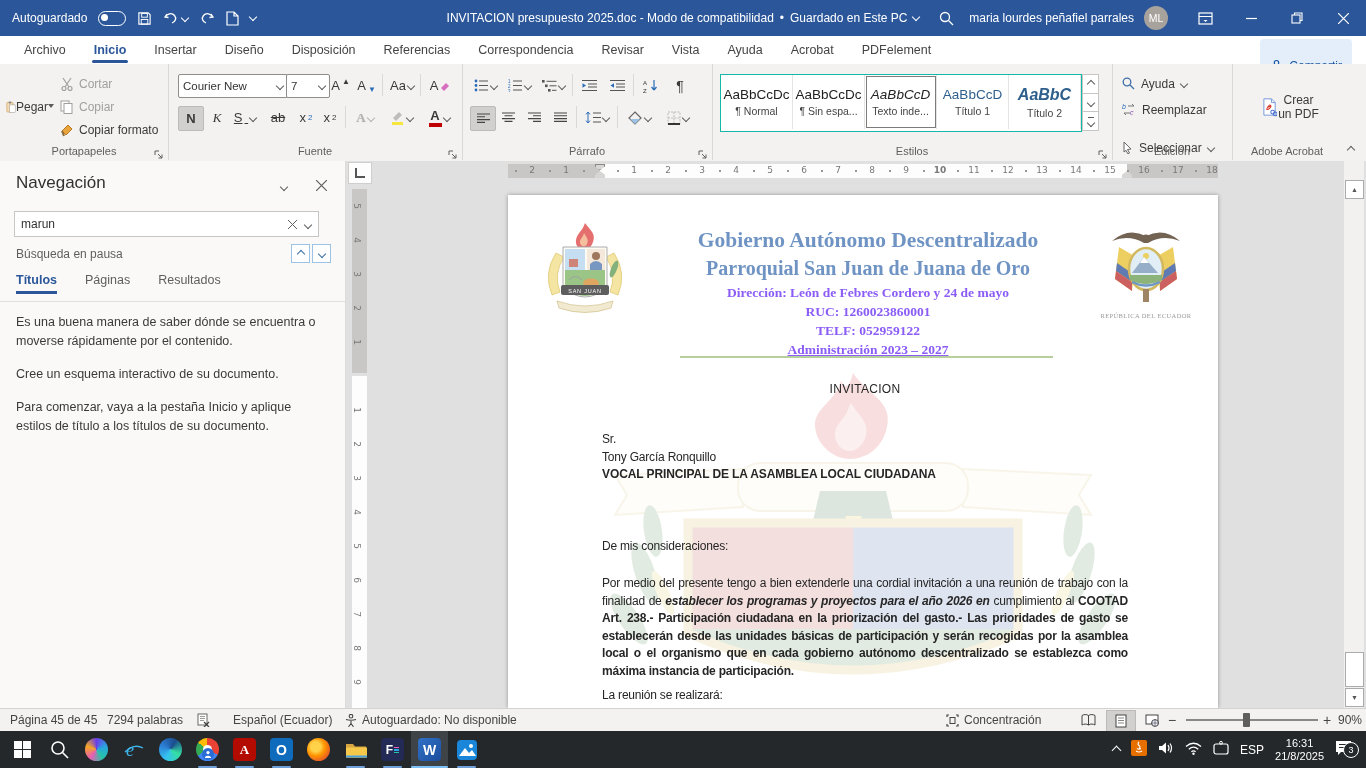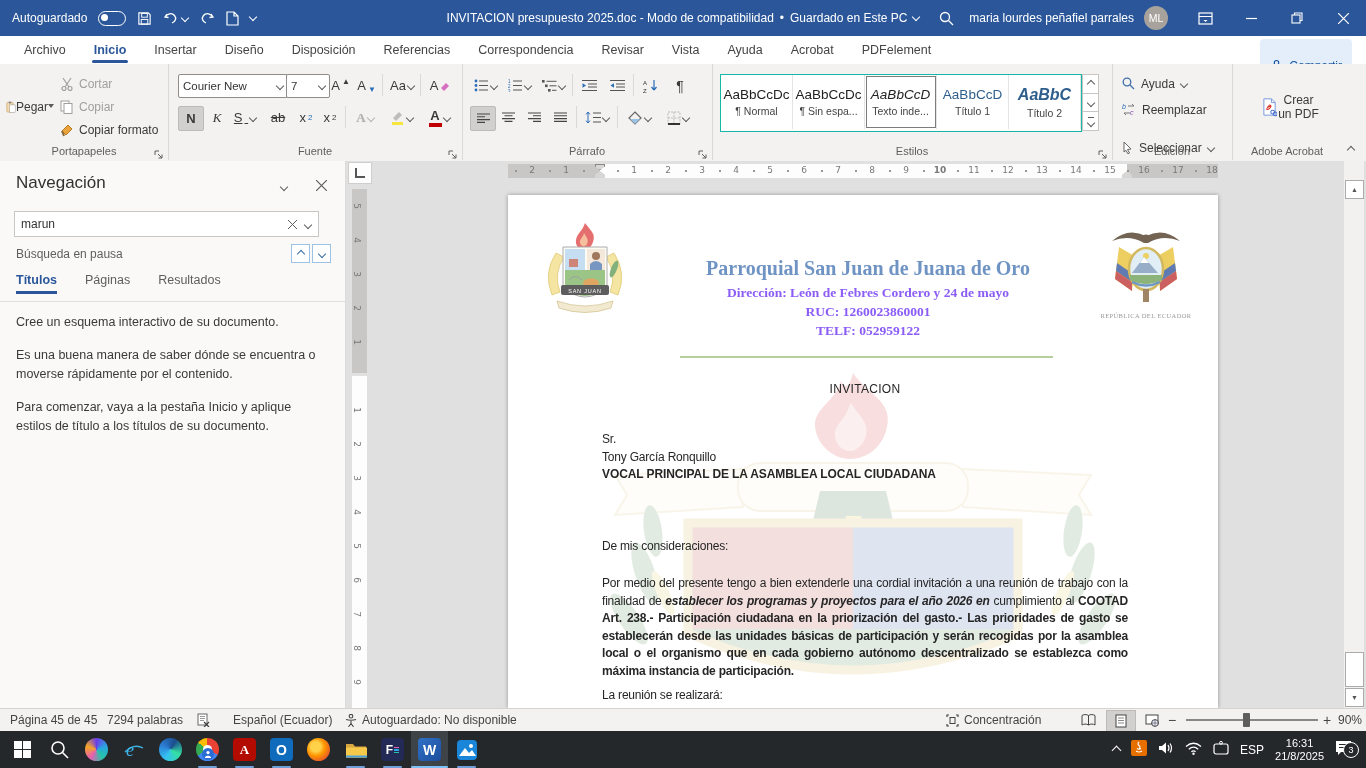--- a/index.html
+++ b/index.html
@@ -532,22 +532,22 @@
             <i class="cv"></i>
           </div>
       </div>
       <div class="nav-tabs">
         <span class="nav-tab active">Títulos</span>
         <span class="nav-tab">Páginas</span>
         <span class="nav-tab">Resultados</span>
       </div>
       <div class="nav-sep"></div>
       <div class="nav-help">
+          <p>Es una buena manera de saber dónde se encuentra o moverse rápidamente por el contenido.</p>
           <p>Cree un esquema interactivo de su documento.</p>
-          <p>Es una buena manera de saber dónde se encuentra o moverse rápidamente por el contenido.</p>
           <p>Para comenzar, vaya a la pestaña Inicio y aplique estilos de título a los títulos de su documento.</p>
         </div>
     </div>
 
     <div class="tabsel">
         <i></i>
       </div>
     <div class="hruler">
       <div class="hz g" style="left:136px;width:92px"></div>
       <div class="hz w" style="left:228px;width:527px"></div>
@@ -676,24 +676,26 @@
         <ellipse cx="46" cy="44" rx="17" ry="21" fill="#dcebf5" stroke="#c9a93c" stroke-width="2.5"></ellipse>
         <circle cx="46" cy="31" r="3" fill="#e8c63f"></circle>
         <path d="M32 48 L44 32 L58 48 Z" fill="#7f9dbd"></path>
         <path d="M40 38 L44 32 L49 38 Z" fill="#fff"></path>
         <path d="M30 50 H62 V55 Q46 63 30 55 Z" fill="#74a45e"></path>
         <path d="M32 57 Q46 64 60 57" stroke="#4f7fb5" stroke-width="2.5" fill="none"></path>
         <rect x="43" y="64" width="6" height="13" fill="#8a6b42"></rect>
       </svg>
       <div class="hd-caption">REPÚBLICA DEL ECUADOR</div>
 
+      <div class="hd-title1">Gobierno Autónomo Descentralizado</div>
       <div class="hd-title2">Parroquial San Juan de Juana de Oro</div>
       <div class="hd-line" style="top:90px">Dirección: León de Febres Cordero y 24 de mayo</div>
       <div class="hd-line" style="top:109px">RUC: 1260023860001</div>
       <div class="hd-line" style="top:128px">TELF: 052959122</div>
+      <div class="hd-line" style="top:147px;text-decoration:underline">Administración 2023 – 2027</div>
       <div class="hd-rule"></div>
 
       <div class="doc abs inv">INVITACION</div>
       <div class="doc abs addr">
         <div>Sr.</div>
         <div>Tony García Ronquillo</div>
         <div class="bold">VOCAL PRINCIPAL DE LA ASAMBLEA LOCAL CIUDADANA</div>
       </div>
       <div class="doc abs greet">De mis consideraciones:</div>
       <div class="doc abs p1">

